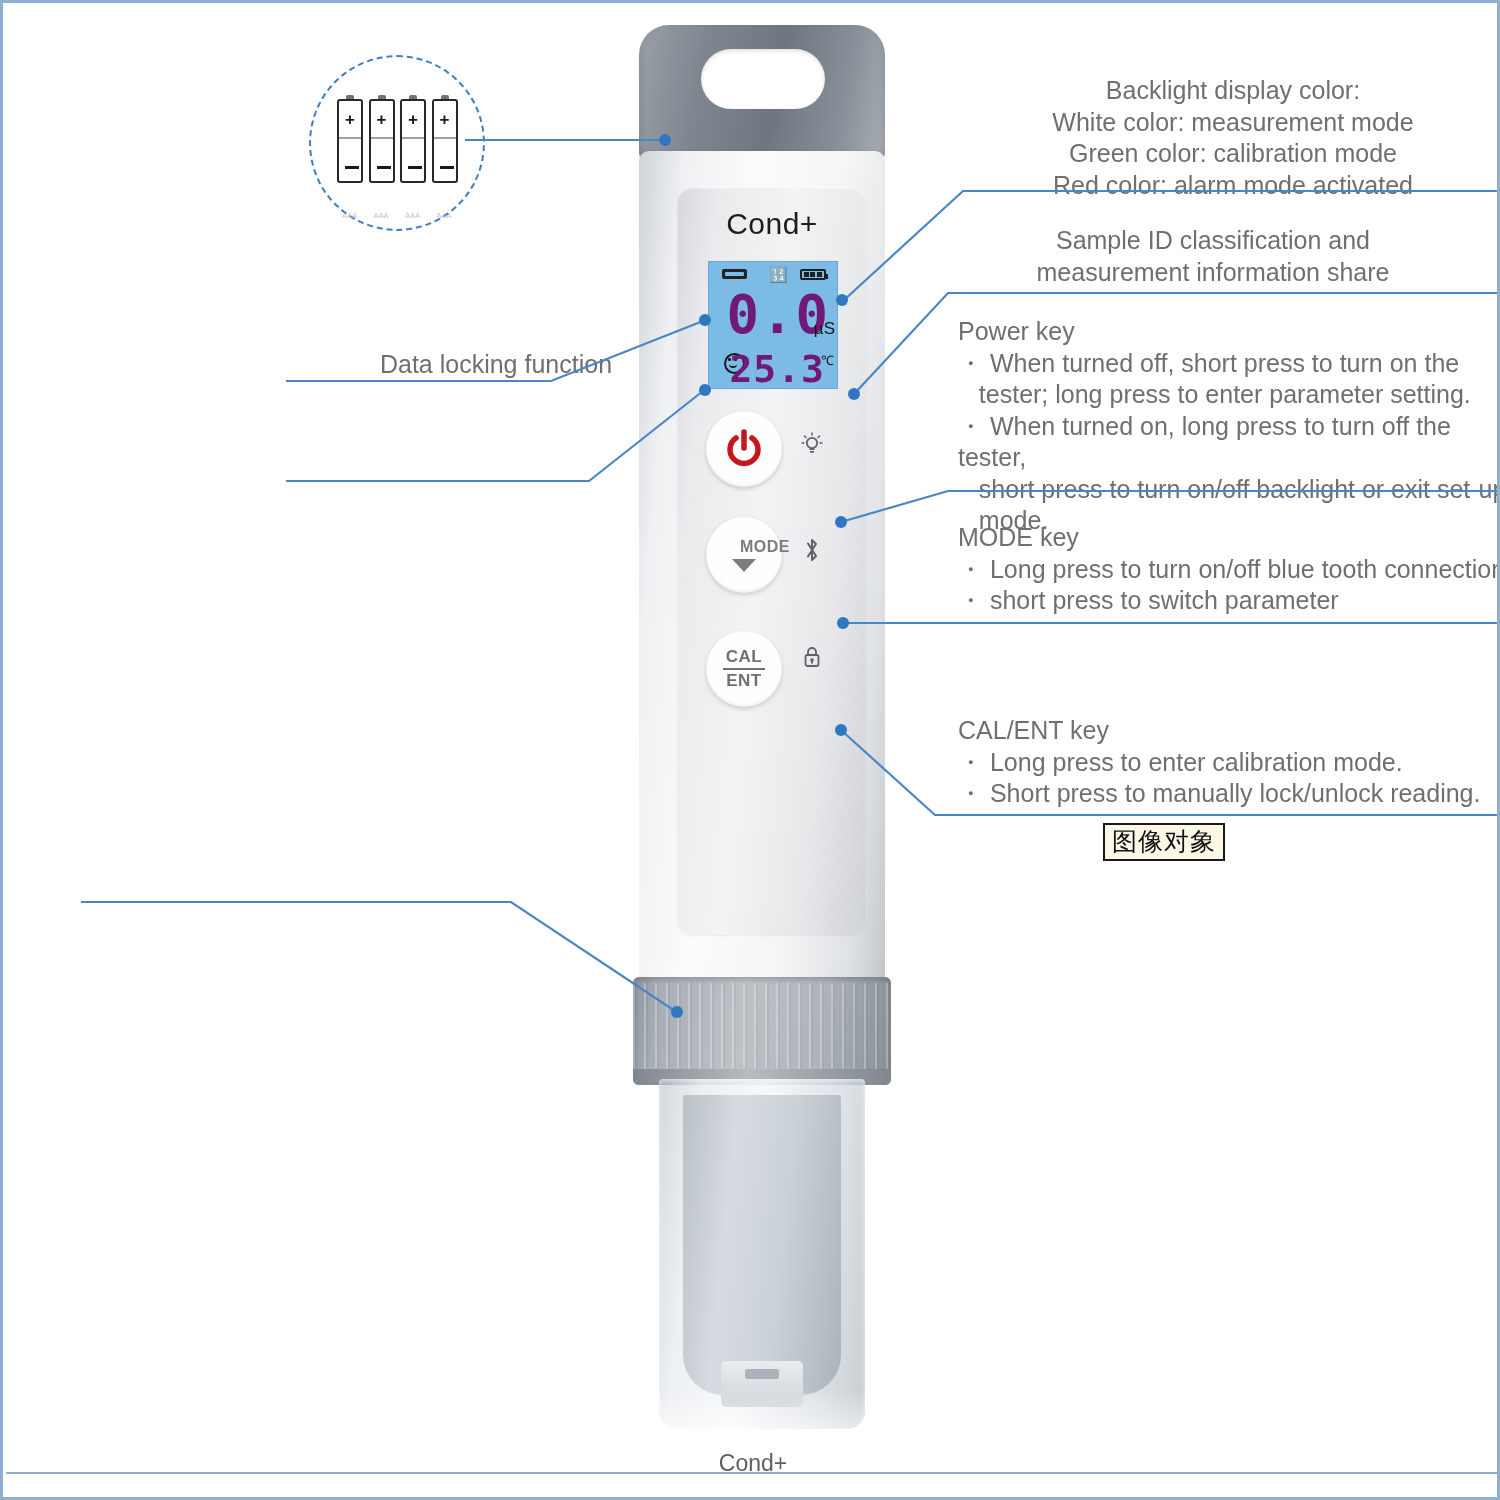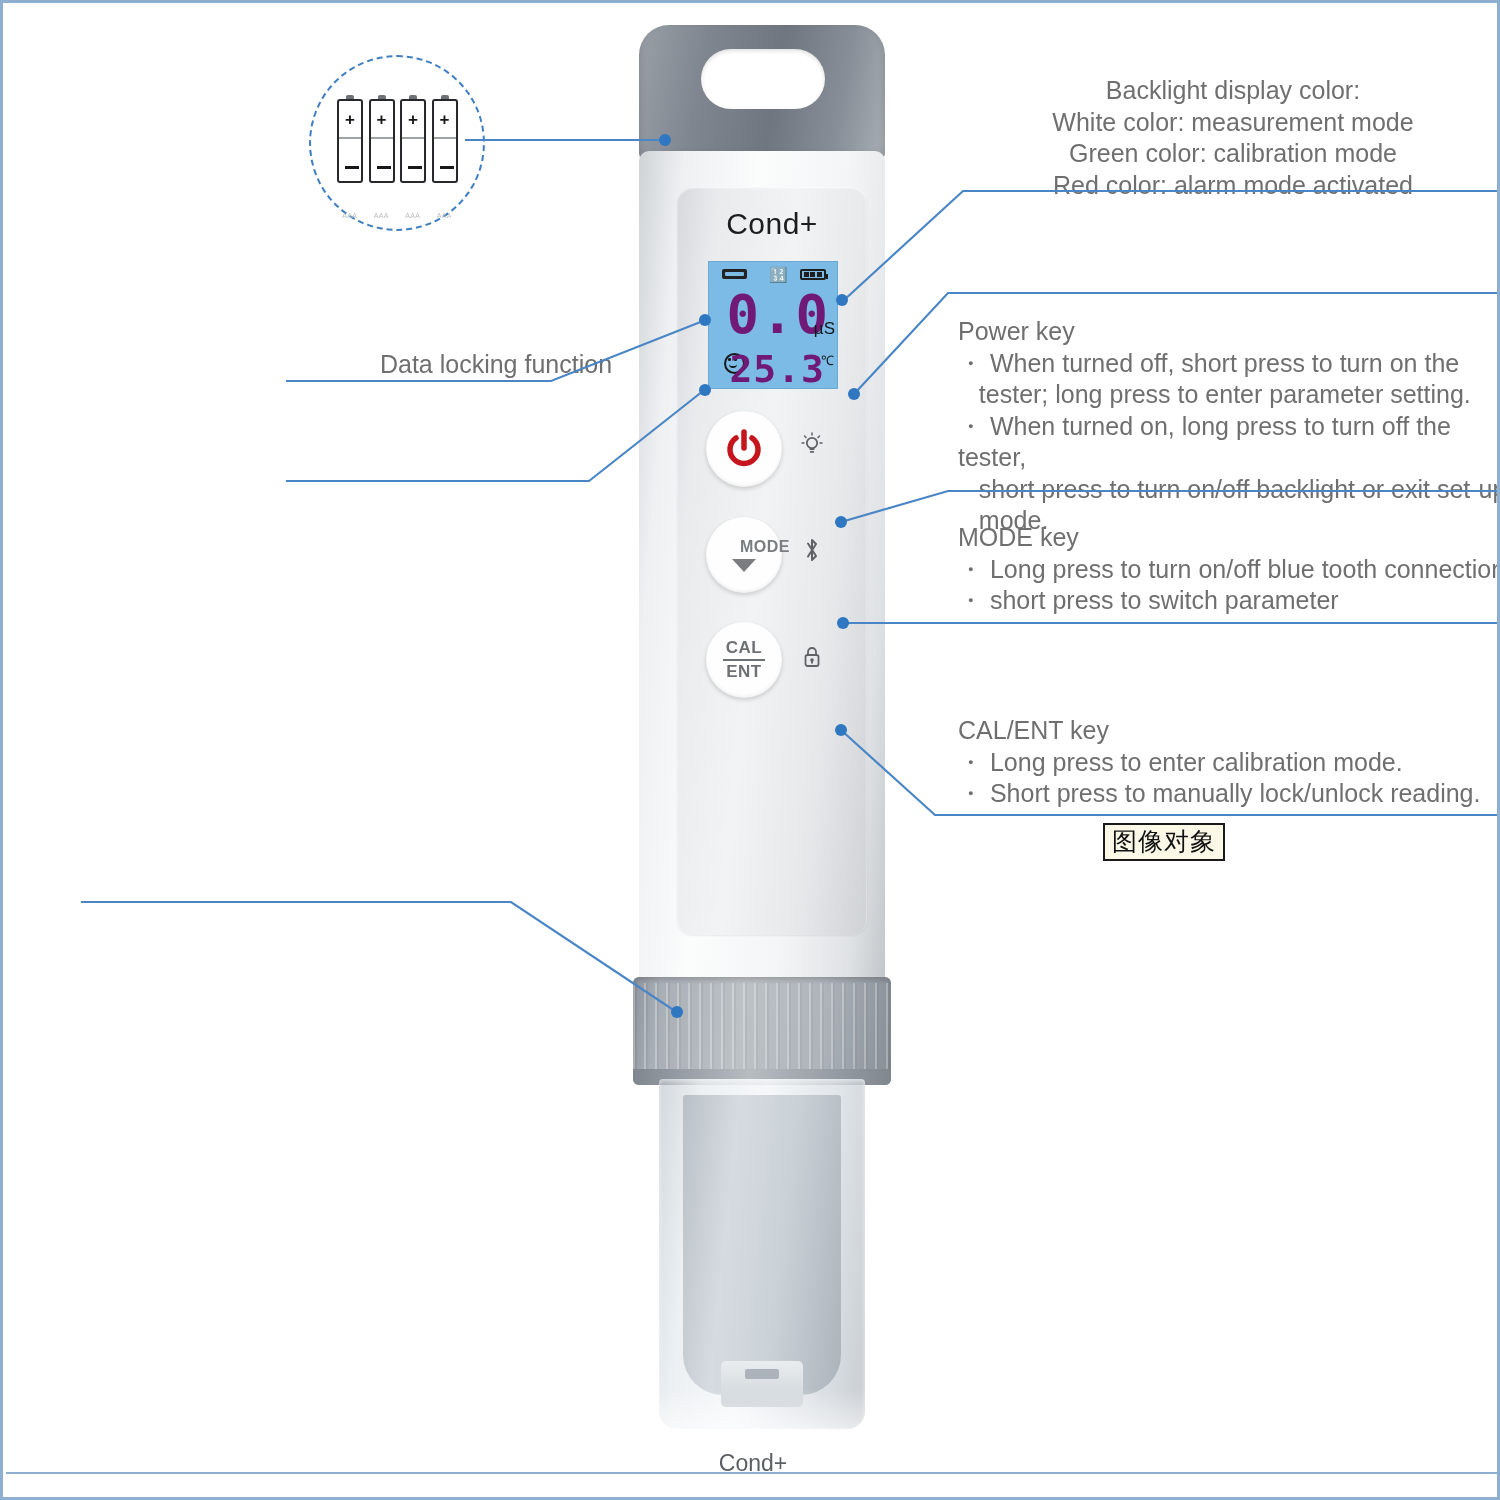--- a/index.html
+++ b/index.html
@@ -72,21 +72,21 @@
   .lcd .temp{position:absolute;left:0;top:88px;width:117px;text-align:right;
              font-size:38px;letter-spacing:1px;line-height:40px;}
   .lcd .unit2{position:absolute;right:4px;top:90px;font-size:13px;color:#14181b;}
 
   
   .key{position:absolute;border-radius:50%;background:#fefefe;
        box-shadow:0 2px 4px rgba(0,0,0,.16), inset 0 -2px 3px rgba(0,0,0,.05);
        display:flex;flex-direction:column;align-items:center;justify-content:center;}
   .key.k1{left:29px;top:224px;width:76px;height:76px;}
   .key.k2{left:29px;top:330px;width:76px;height:76px;}
-  .key.k3{left:29px;top:435px;width:76px;height:76px;}
+  .key.k3{left:29px;top:444px;width:76px;height:76px;}
   .k-mode{font-size:16px;color:#7a7d80;font-weight:700;letter-spacing:.5px;line-height:18px;margin-left:42px;}
   .k-tri{width:0;height:0;border-left:12px solid transparent;border-right:12px solid transparent;
          border-top:13px solid #7a7d80;margin-top:3px;}
   .k-cal{font-size:17px;color:#6e7174;font-weight:700;line-height:20px;letter-spacing:.5px;}
   .k-rule{width:42px;height:2.5px;background:#6e7174;margin:1px 0;}
 
   .sideicon{position:absolute;color:#5f6366;}
   .si-bulb{left:122px;top:243px;width:26px;height:26px;}
   .si-bt{left:124px;top:350px;width:22px;height:26px;font-size:26px;line-height:26px;text-align:center;}
   .si-lock{left:124px;top:458px;width:22px;height:24px;}
@@ -312,20 +312,22 @@
 
   <div class="txt ctr" style="left:283px;top:346px;width:420px;font-size:25px;">Data locking function</div>
 
 
 
   <div class="txt ctr" style="left:960px;top:72px;width:540px;font-size:25px;">Backlight display color:
 White color: measurement mode
 Green color: calibration mode
 Red color: alarm mode activated</div>
 
+  <div class="txt ctr" style="left:945px;top:222px;width:530px;font-size:25px;">Sample ID classification and
+measurement information share</div>
 
   <div style="position:absolute;left:955px;top:313px;width:560px;">
     <div class="txt lft" style="position:static;font-size:25px;">Power key</div>
     <div class="txt lft" style="position:static;font-size:25px;">・ When turned off, short press to turn on the
    tester; long press to enter parameter setting.</div>
     <div class="txt lft" style="position:static;font-size:25px;">・ When turned on, long press to turn off the tester,
    short press to turn on/off backlight or exit set-up
    mode.</div>
   </div>
 

